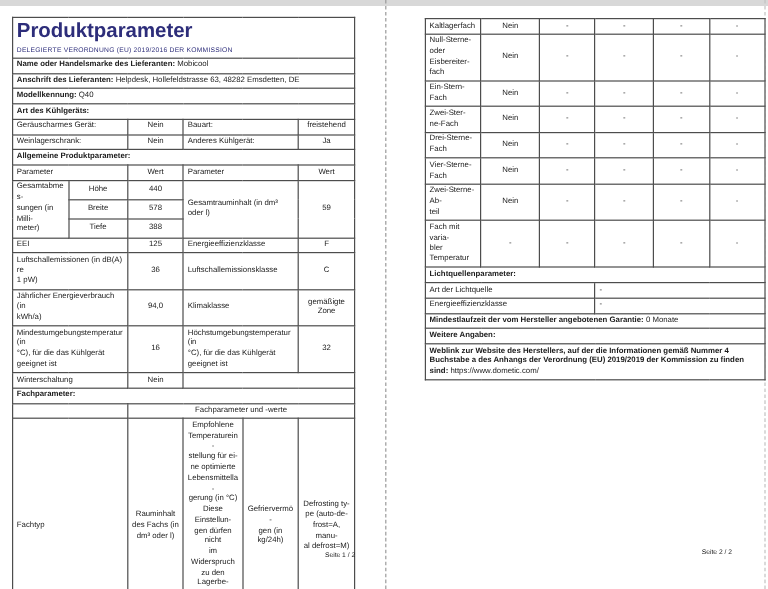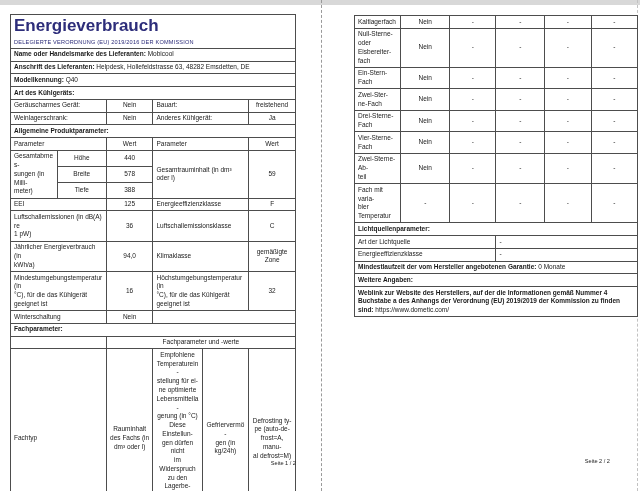--- a/index.html
+++ b/index.html
@@ -82,21 +82,21 @@
         <col style="width:17.2%">
         <col style="width:16.4%">
       <col style="width:17.2%">
         <col style="width:16.4%">
         <col style="width:16.4%">
     </colgroup>
 
     <tbody>
         <tr>
       <td colspan="6" class="title-cell">
-        <div class="doc-title" data-bind="page1.title">Energieverbrauch</div>
+        <div class="doc-title" data-bind="page1.title">Produktparameter</div>
         <div class="doc-subtitle" data-bind="page1.subtitle">DELEGIERTE VERORDNUNG (EU) 2019/2016 DER KOMMISSION</div>
       </td>
     </tr>
 
     <tr>
       <td colspan="6" class="info-cell"><b data-bind="page1.info_rows.0.label">Name oder Handelsmarke des Lieferanten:</b> <span data-bind="page1.info_rows.0.value">Mobicool</span></td>
     </tr>
     <tr>
       <td colspan="6" class="info-cell"><b data-bind="page1.info_rows.1.label">Anschrift des Lieferanten:</b> <span data-bind="page1.info_rows.1.value">Helpdesk, Hollefeldstrasse 63, 48282 Emsdetten, DE</span></td>
     </tr>

